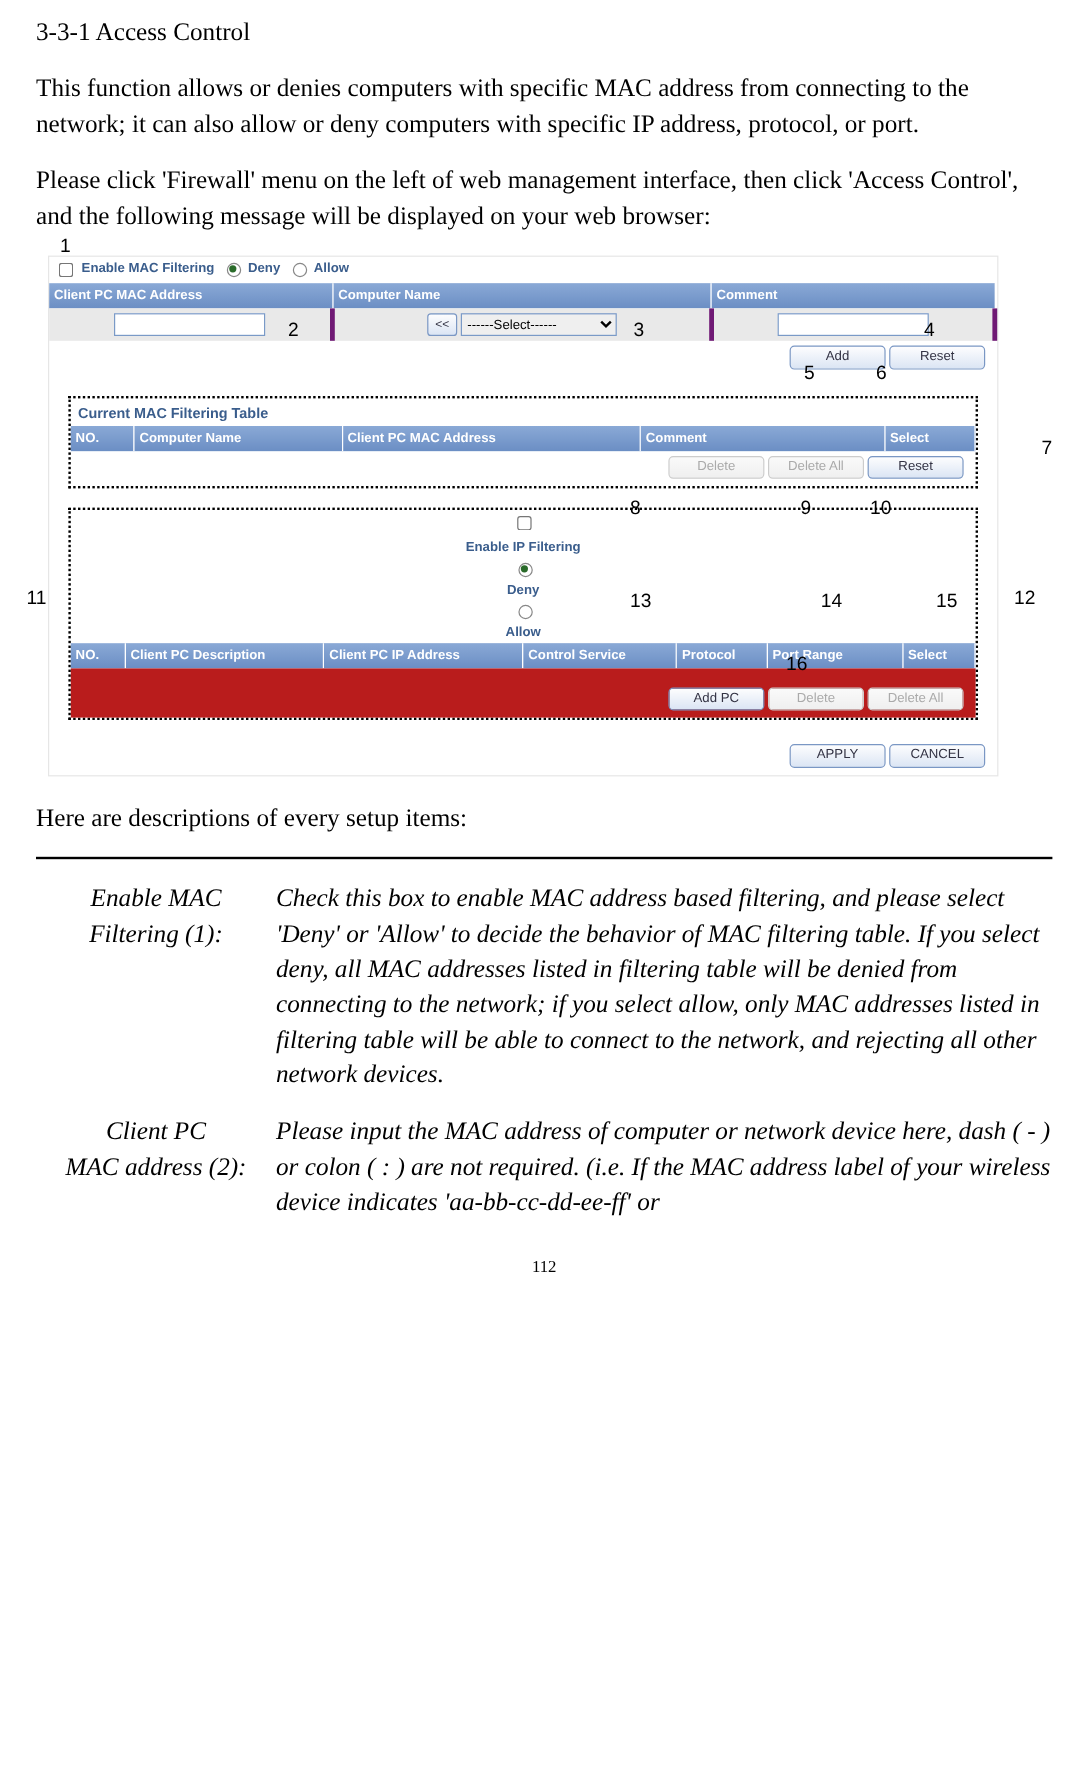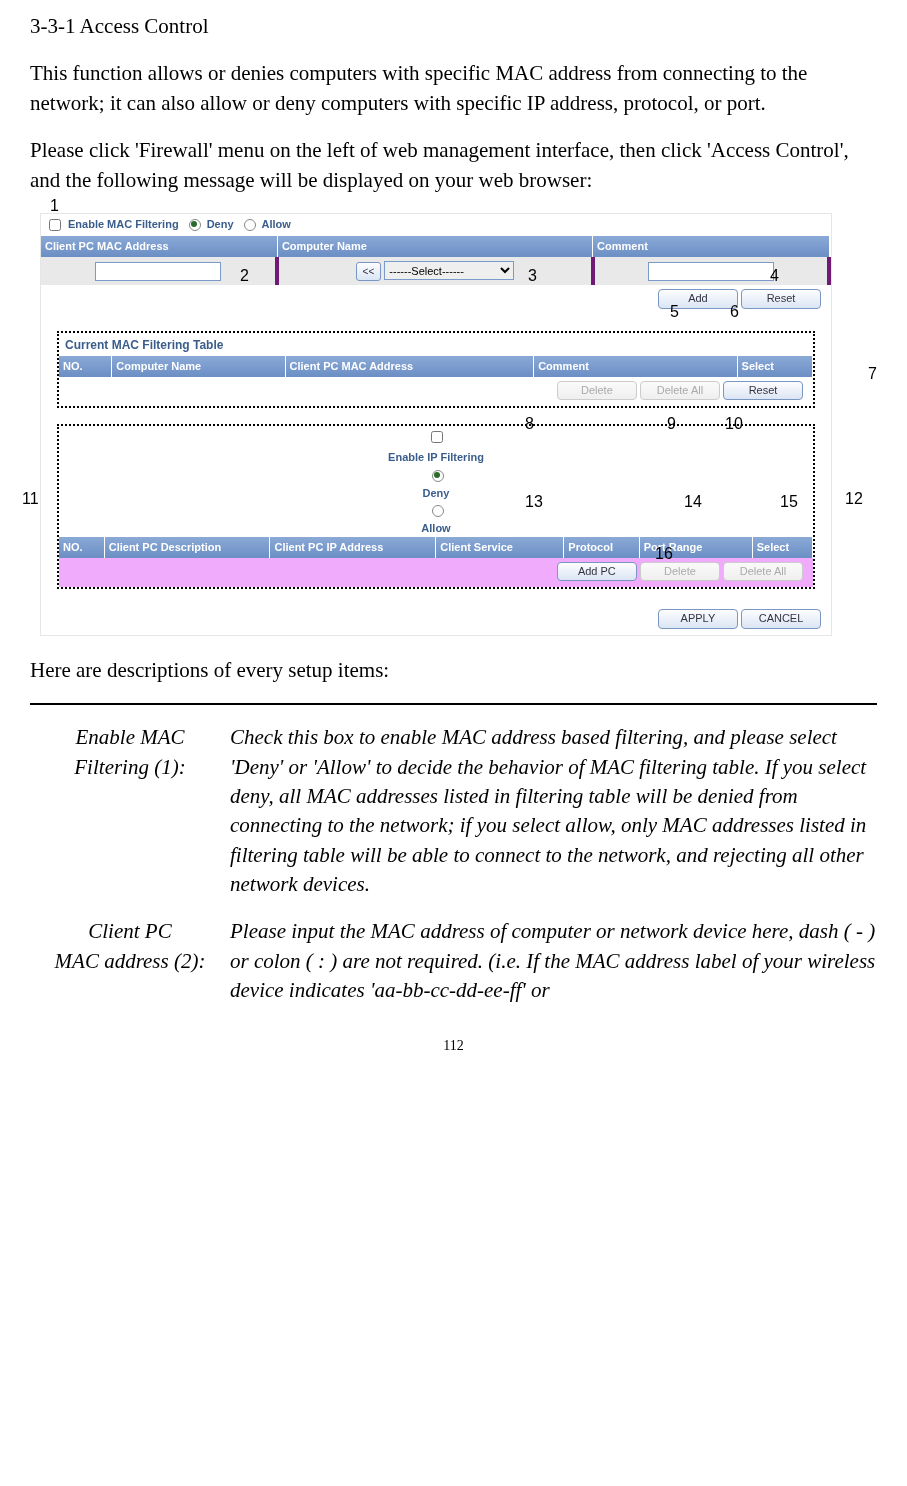--- a/index.html
+++ b/index.html
@@ -107,22 +107,22 @@
     color:#aaa;
     border-color:#ccc;
     background:linear-gradient(#fafafa,#efefef);
   }
   .btn-row {
     text-align:right;
     padding:4px 10px 6px 4px;
   }
   .btn-row-ip {
     text-align:right;
-    padding:4px 10px 6px 4px;
-    background:#f0abfc;
+    padding:16px 10px 6px 4px;
+    background:#b91c1c;
   }
   .tbl2title{
     font-weight:bold;
     color:#3a5d8c;
     padding:4px 6px 2px 6px;
     font-size:12px;
   }
   .dotted{
     border:2px dotted #000;
     margin:16px;
@@ -274,21 +274,21 @@
             <col style="width:17%">
             <col style="width:10%">
             <col style="width:15%">
             <col style="width:8%">
           </colgroup>
         <tbody>
             <tr>
           <th>NO.</th>
           <th>Client PC Description</th>
           <th>Client PC IP Address</th>
-          <th>Client Service</th>
+          <th>Control Service</th>
           <th>Protocol</th>
           <th>Port Range</th>
           <th>Select</th>
         </tr>
       </tbody>
         </table>
       <div class="btn-row-ip">
         <span class="btn">Add PC</span>
         <span class="btn disabled">Delete</span>
         <span class="btn disabled">Delete All</span>

